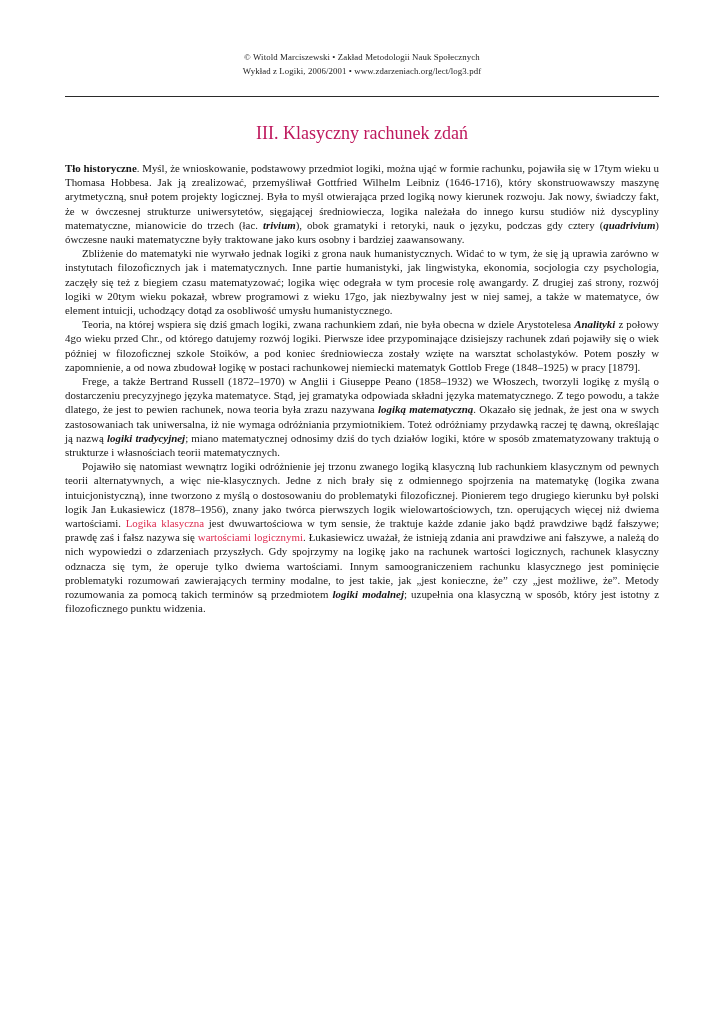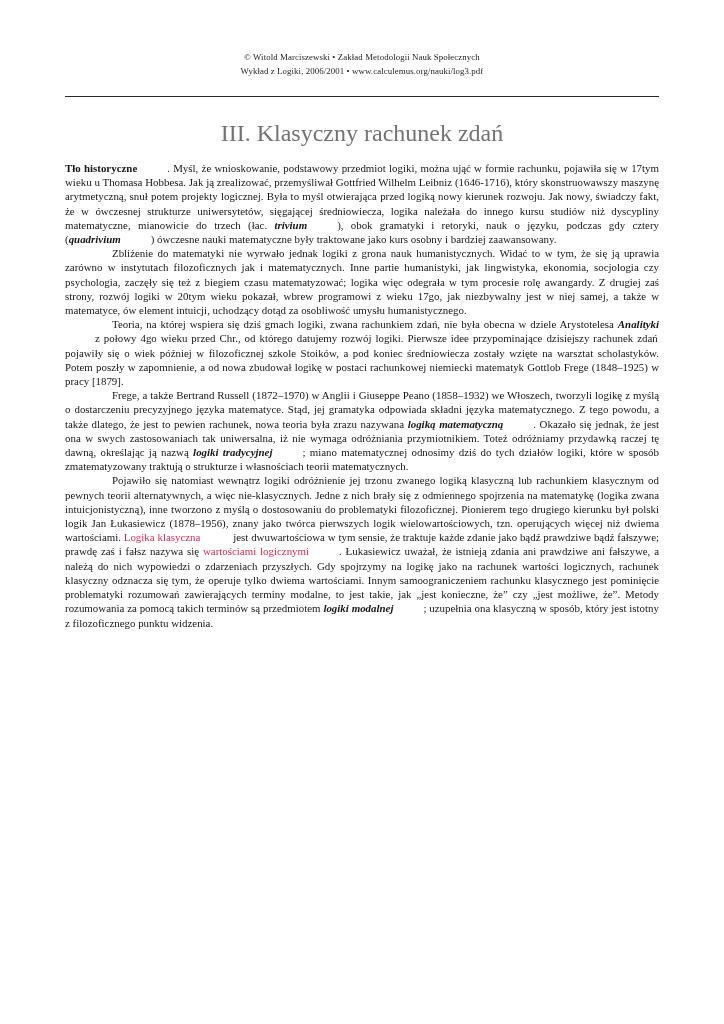--- a/index.html
+++ b/index.html
@@ -24,47 +24,47 @@
   }
   .doc-header .url { color: #1d1d1d; text-decoration: none; }
   .rule {
     border: none;
     border-top: 1px solid #2a2a2a;
     margin-top: 18px;
   }
   .title {
     margin-top: 23px;
     text-align: center;
-    font-size: 24px;
+    font-size: 18px;
     line-height: 26px;
     font-weight: 400;
-    color: #737373;
+    color: #be185d;
   }
   .body-text {
     margin-top: 15px;
     font-size: 10.9px;
     line-height: 14.2px;
     text-align: justify;
     color: #161616;
   }
   .body-text p { text-align: justify; margin: 0; }
   .body-text p.indent { text-indent: 17px; }
-  .run-normal { font-style: normal; font-weight: 400; margin-left: 30px; }
+  .run-normal { font-style: normal; font-weight: 400; }
   .run-bold { font-weight: 700; }
   .run-italic { font-style: italic; font-weight: bold; }
   .run-boldred { font-weight: 400; color: var(--emph, #dc143c); }
 </style>
 </head>
 <body>
 
 <div class="page">
 
   <header class="doc-header">
     <div>© Witold Marciszewski  •  Zakład Metodologii Nauk Społecznych</div>
-    <div><span>Wykład z Logiki, 2006/2001  •  </span><span class="url">www.calculemus.org/nauki/log3.pdf</span></div>
+    <div><span>Wykład z Logiki, 2006/2001  •  </span><span class="url">www.zdarzeniach.org/lect/log3.pdf</span></div>
   </header>
 
   <hr class="rule">
 
   <h1 class="title">
     <div>III. Klasyczny rachunek zdań</div>
   </h1>
 
   <main class="body-text">
       <p class="noindent"><span class="run-bold">Tło historyczne</span><span class="run-normal">. Myśl, że wnioskowanie, podstawowy przedmiot logiki, można ująć w formie rachunku, pojawiła się w 17tym wieku u Thomasa Hobbesa. Jak ją zrealizować, przemyśliwał Gottfried Wilhelm Leibniz (1646-1716), który skonstruowawszy maszynę arytmetyczną, snuł potem projekty logicznej. Była to myśl otwierająca przed logiką nowy kierunek rozwoju. Jak nowy, świadczy fakt, że w ówczesnej strukturze uniwersytetów, sięgającej średniowiecza, logika należała do innego kursu studiów niż dyscypliny matematyczne, mianowicie do trzech (łac. </span><span class="run-italic">trivium</span><span class="run-normal">), obok gramatyki i retoryki, nauk o języku, podczas gdy cztery (</span><span class="run-italic">quadrivium</span><span class="run-normal">) ówczesne nauki matematyczne były traktowane jako kurs osobny i bardziej zaawansowany.</span></p>

